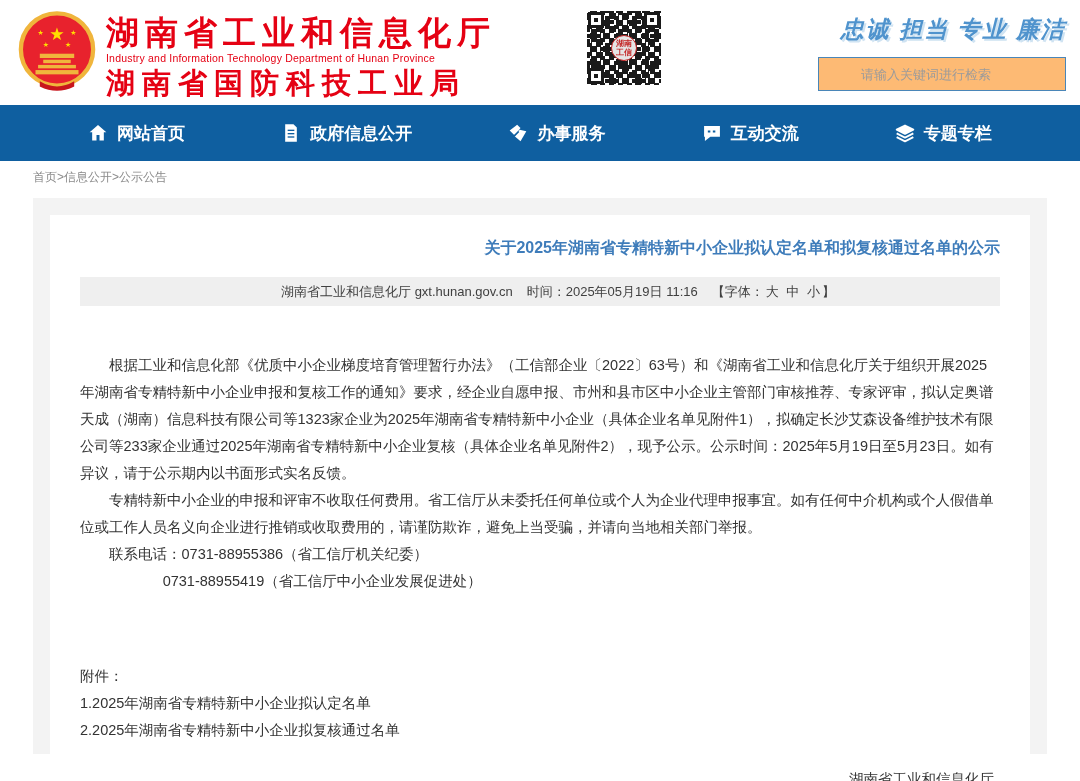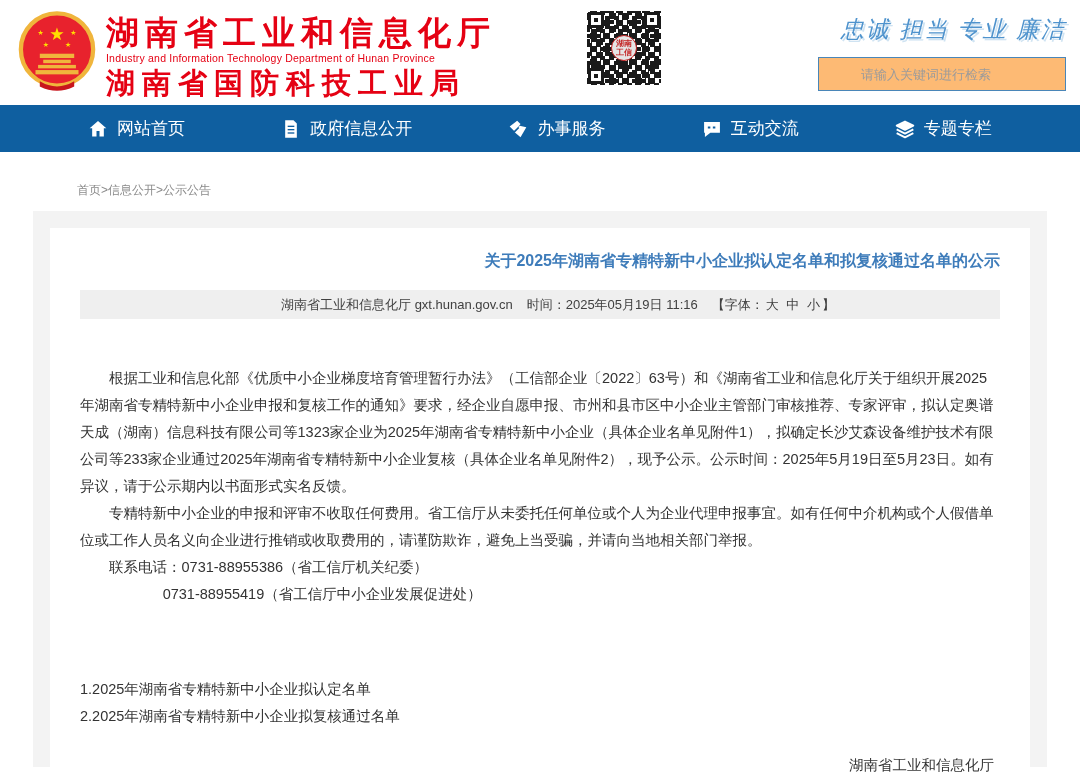--- a/index.html
+++ b/index.html
@@ -20,35 +20,35 @@
       repeating-conic-gradient(#1a1a1a 0% 25%, transparent 0% 50%) 0px 0px/9px 9px,
       repeating-conic-gradient(#1a1a1a 0% 25%, #ffffff 0% 50%) 3px 2px/13px 13px; }
   .finder { position:absolute; width:16px; height:16px; border:3px solid #1a1a1a; background:#fff; }
   .finder::after { content:""; position:absolute; left:3px; top:3px; width:4px; height:4px; background:#1a1a1a; }
   .finder.tl { left:2px; top:2px; } .finder.tr { right:2px; top:2px; } .finder.bl { left:2px; bottom:2px; }
   .qr-center { position:absolute; left:50%; top:50%; width:26px; height:26px; transform:translate(-50%,-50%);
     background:#e5e5e5; border-radius:50%; border:1px solid #c21d1d; color:#c21d1d; font-size:8px; line-height:9px;
     font-weight:bold; display:flex; align-items:center; justify-content:center; text-align:center; }
 
   .header-right { position:absolute; right:14px; top:14px; width:248px; }
-  .slogan { font-size:23px; font-weight:normal; font-style:italic; color:#4f93cd; letter-spacing:2px;
+  .slogan { font-size:23px; font-weight:bold; font-style:italic; color:#4f93cd; letter-spacing:2px;
     text-shadow:2px 2px 0 #cfe3f2; white-space:nowrap; text-align:right; }
   .search-box { margin-top:12px; border:1px solid #4a86b8; height:34px; background:#fdba74; }
   .search-box input { width:100%; height:100%; border:0; outline:none; padding-left:42px;
     font-size:13px; color:#333; background:transparent; font-family:inherit; }
   .search-box input::placeholder { color:#9b9b9b; }
 
   
-  .main-nav { height:47px; background:#0f5fa0; display:flex; align-items:center; justify-content:space-around; padding:0 40px; }
+  .main-nav { height:56px; background:#0f5fa0; display:flex; align-items:center; justify-content:space-around; padding:0 40px;font-weight:bold; }
   .nav-item { display:flex; align-items:center; gap:9px; color:#fff; font-size:17px; cursor:pointer; text-decoration:none; }
   .nav-icon { width:20px; height:20px; display:inline-block; }
   .nav-icon svg { width:20px; height:20px; display:block; }
 
   
-  .breadcrumb { padding:30px 0 12px 33px; font-size:12px; color:#8a8a8a;margin-left:44px; }
+  .breadcrumb { padding:8px 0 12px 33px; font-size:12px; color:#8a8a8a; }
   .breadcrumb span { color:#8a8a8a; }
   .crumb { cursor:pointer; }
 
   
   .content-outer { margin:0 33px; background:#f3f3f3; padding:17px 17px 0 17px; height:556px; }
   .content-card { background:#fff; min-height:539px; padding:18px 30px 10px 30px; }
   .article-title { font-size:16px; font-weight:bold; color:#3e7cba; text-align:right; line-height:30px; }
   .meta-bar { margin-top:14px; background:#efefef; height:29px; line-height:29px; text-align:center;
     font-size:13px; color:#404040;padding-left:36px; }
   .meta-bar .sep { display:inline-block; width:14px; }
@@ -170,20 +170,21 @@
       <span>湖南省工业和信息化厅 gxt.hunan.gov.cn</span><span class="sep"></span><span>时间：2025年05月19日 11:16</span><span class="sep"></span><span>【字体：</span><span class="font-size-ctrl">大</span> <span class="font-size-ctrl">中</span> <span class="font-size-ctrl">小</span><span>】</span>
     </div>
 
     <div class="article-body">
       <p class="p-indent">根据工业和信息化部《优质中小企业梯度培育管理暂行办法》（工信部企业〔2022〕63号）和《湖南省工业和信息化厅关于组织开展2025年湖南省专精特新中小企业申报和复核工作的通知》要求，经企业自愿申报、市州和县市区中小企业主管部门审核推荐、专家评审，拟认定奥谱天成（湖南）信息科技有限公司等1323家企业为2025年湖南省专精特新中小企业（具体企业名单见附件1），拟确定长沙艾森设备维护技术有限公司等233家企业通过2025年湖南省专精特新中小企业复核（具体企业名单见附件2），现予公示。公示时间：2025年5月19日至5月23日。如有异议，请于公示期内以书面形式实名反馈。</p>
       <p class="p-indent">专精特新中小企业的申报和评审不收取任何费用。省工信厅从未委托任何单位或个人为企业代理申报事宜。如有任何中介机构或个人假借单位或工作人员名义向企业进行推销或收取费用的，请谨防欺诈，避免上当受骗，并请向当地相关部门举报。</p>
       <p class="p-indent">联系电话：0731-88955386（省工信厅机关纪委）</p>
       <p class="contact2">0731-88955419（省工信厅中小企业发展促进处）</p>
 
       <div class="attachments">
+        <p>附件：</p>
         <p class="attach-item">1.2025年湖南省专精特新中小企业拟认定名单</p>
         <p class="attach-item">2.2025年湖南省专精特新中小企业拟复核通过名单</p>
       </div>
 
       <div class="signature-block">
         <p>湖南省工业和信息化厅</p>
 
       </div>
     </div>
   </div>

